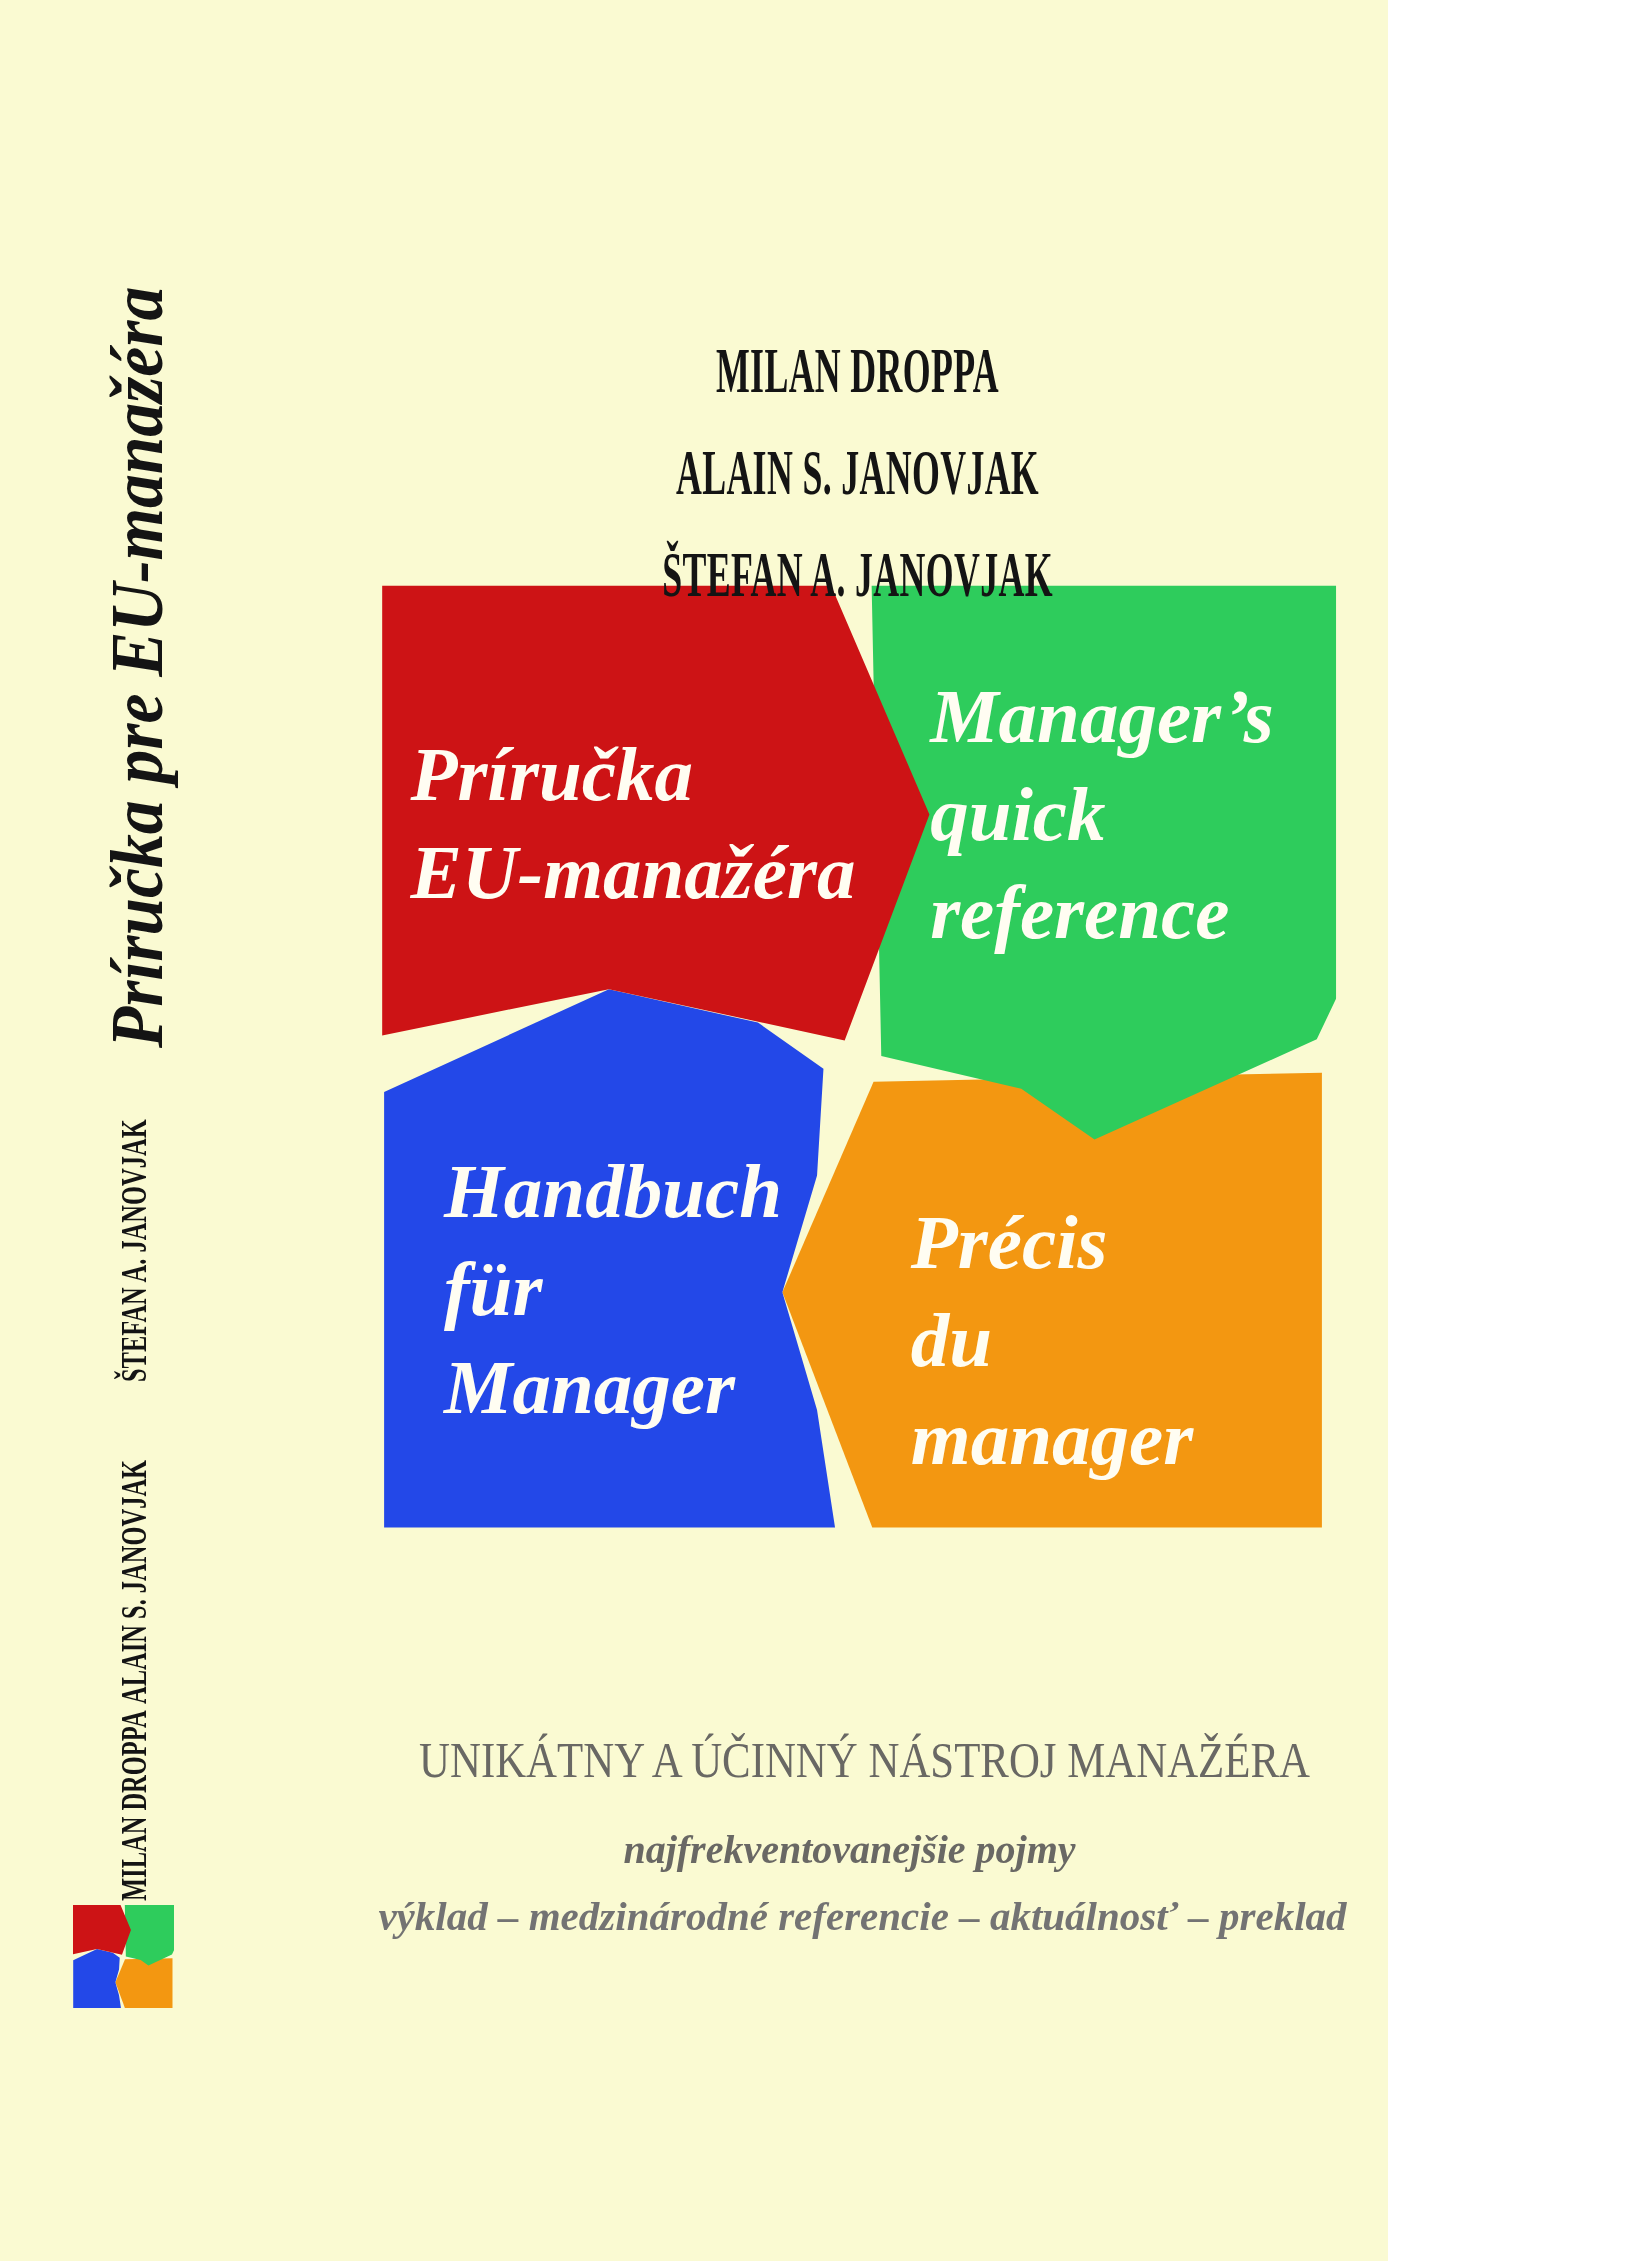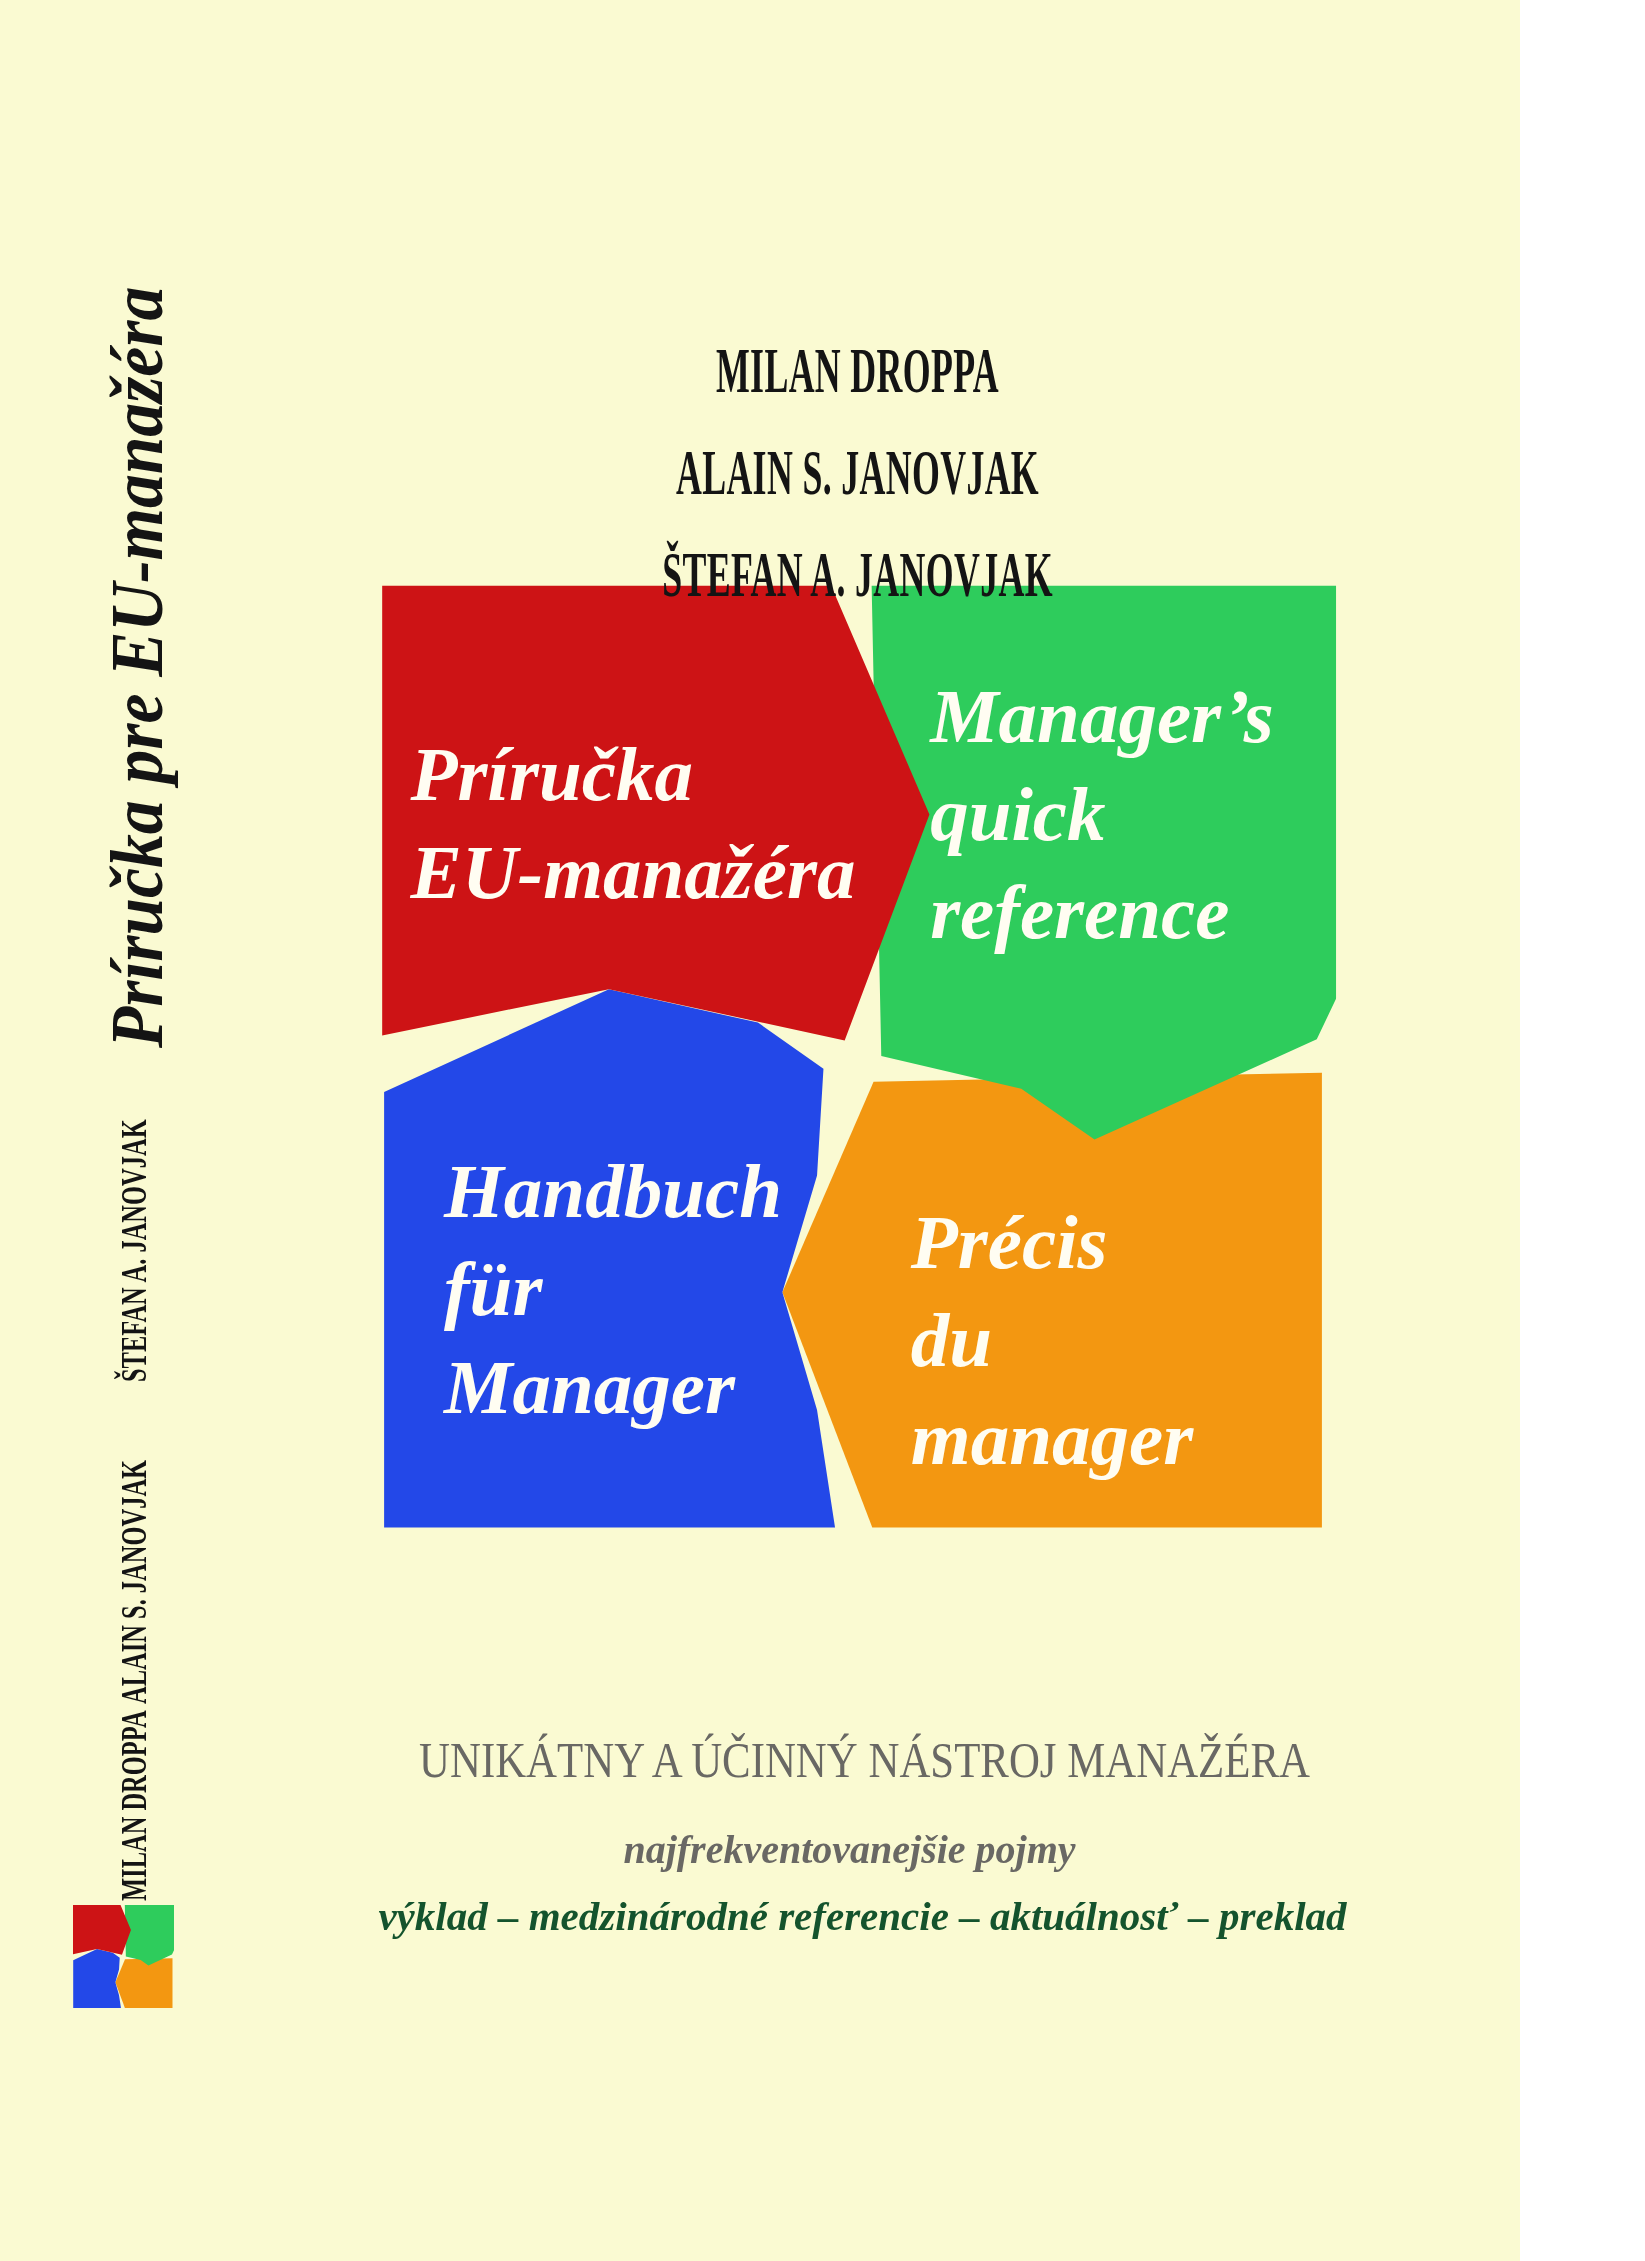--- a/index.html
+++ b/index.html
@@ -1,18 +1,18 @@
 <!DOCTYPE html>
 <html style="font-size:10.3px"><head>
 <meta charset="utf-8">
 <style>
   html, body { margin: 0; padding: 0; }
   .cover {
     position: relative;
-    width: 1520px;
+    width: 1388px;
     height: 2261px;
     background: #FAFAD2;
     overflow: hidden;
     font-family: "Liberation Serif", serif;
     color: #141414;
   }
   svg.shapes-layer {
     position: absolute;
     left: 0; top: 0;
     width: 1645px; height: 2261px;
@@ -72,21 +72,21 @@
     line-height: 44px;
     font-style: italic;
     font-weight: bold;
     white-space: nowrap;
   }
   .tagline-sub2 {
     position: absolute;
     left: 220px; top: 1894px;
     width: 1285px;
     text-align: center;
-    color: #14532d;
+    color: #737373;
     font-size: 41px;
     line-height: 45px;
     font-style: italic;
     font-weight: bold;
     white-space: nowrap;
   }
   
   .spine-title {
     position: absolute;
     left: 94px; top: 1048px;

